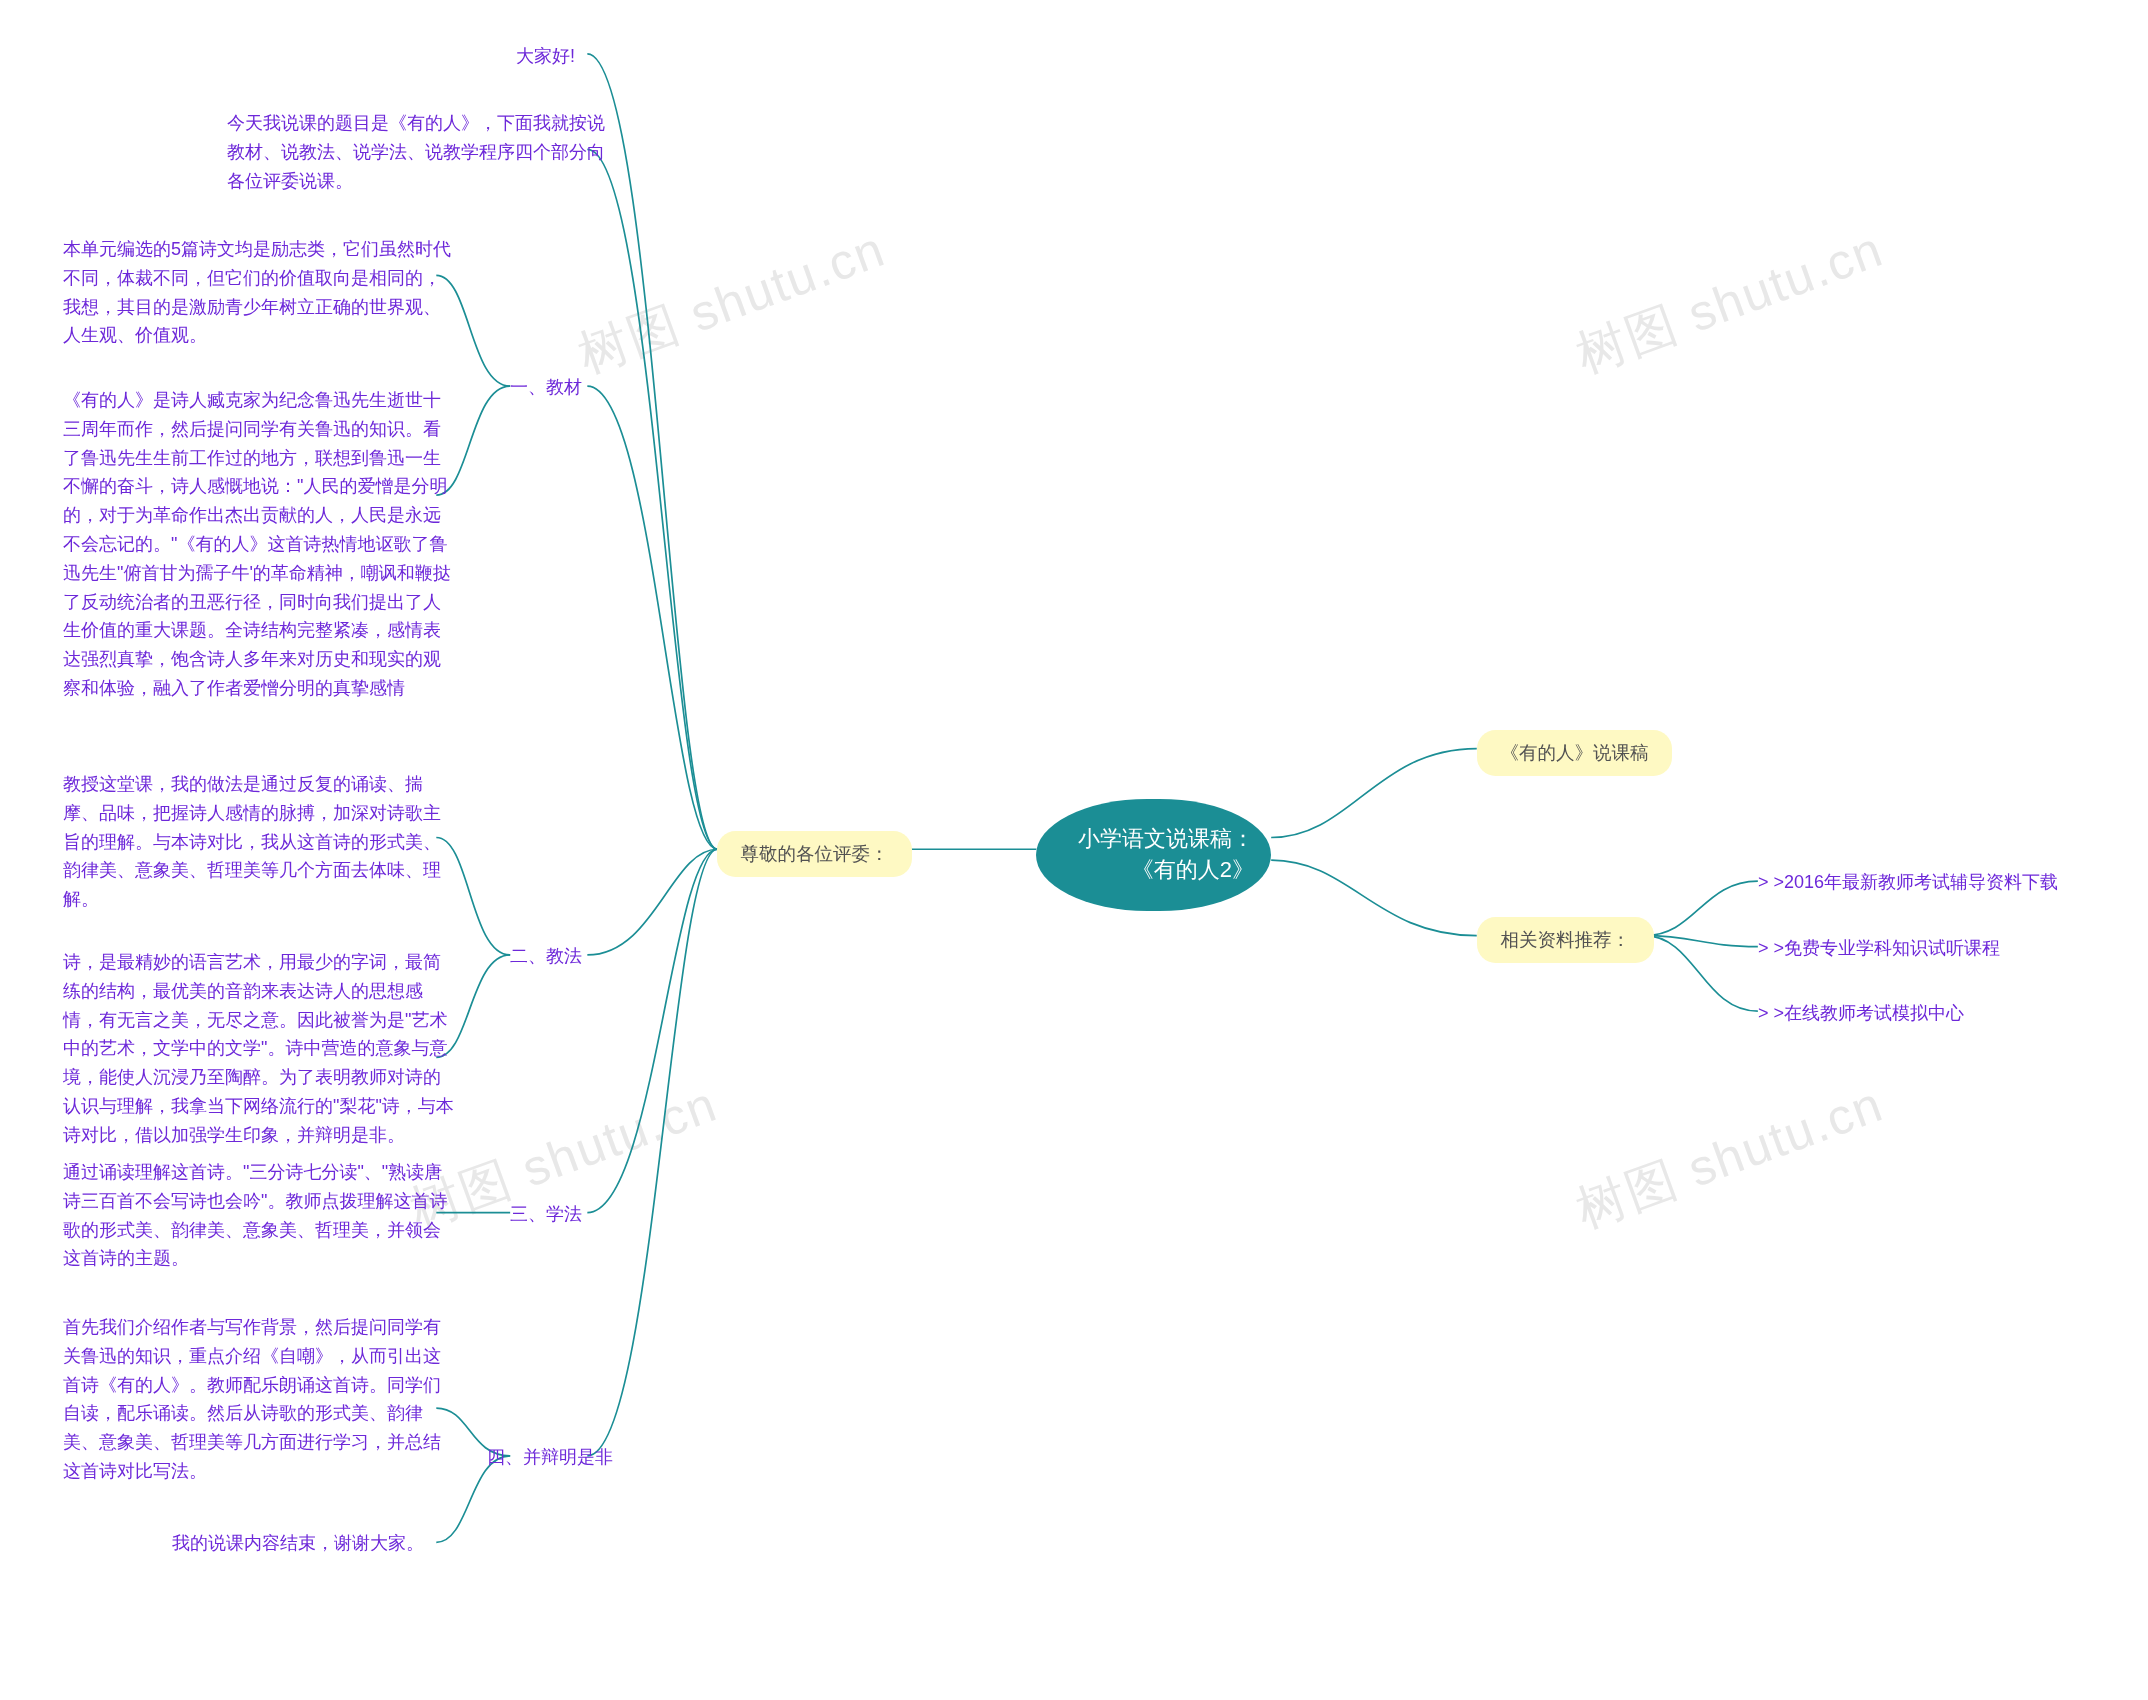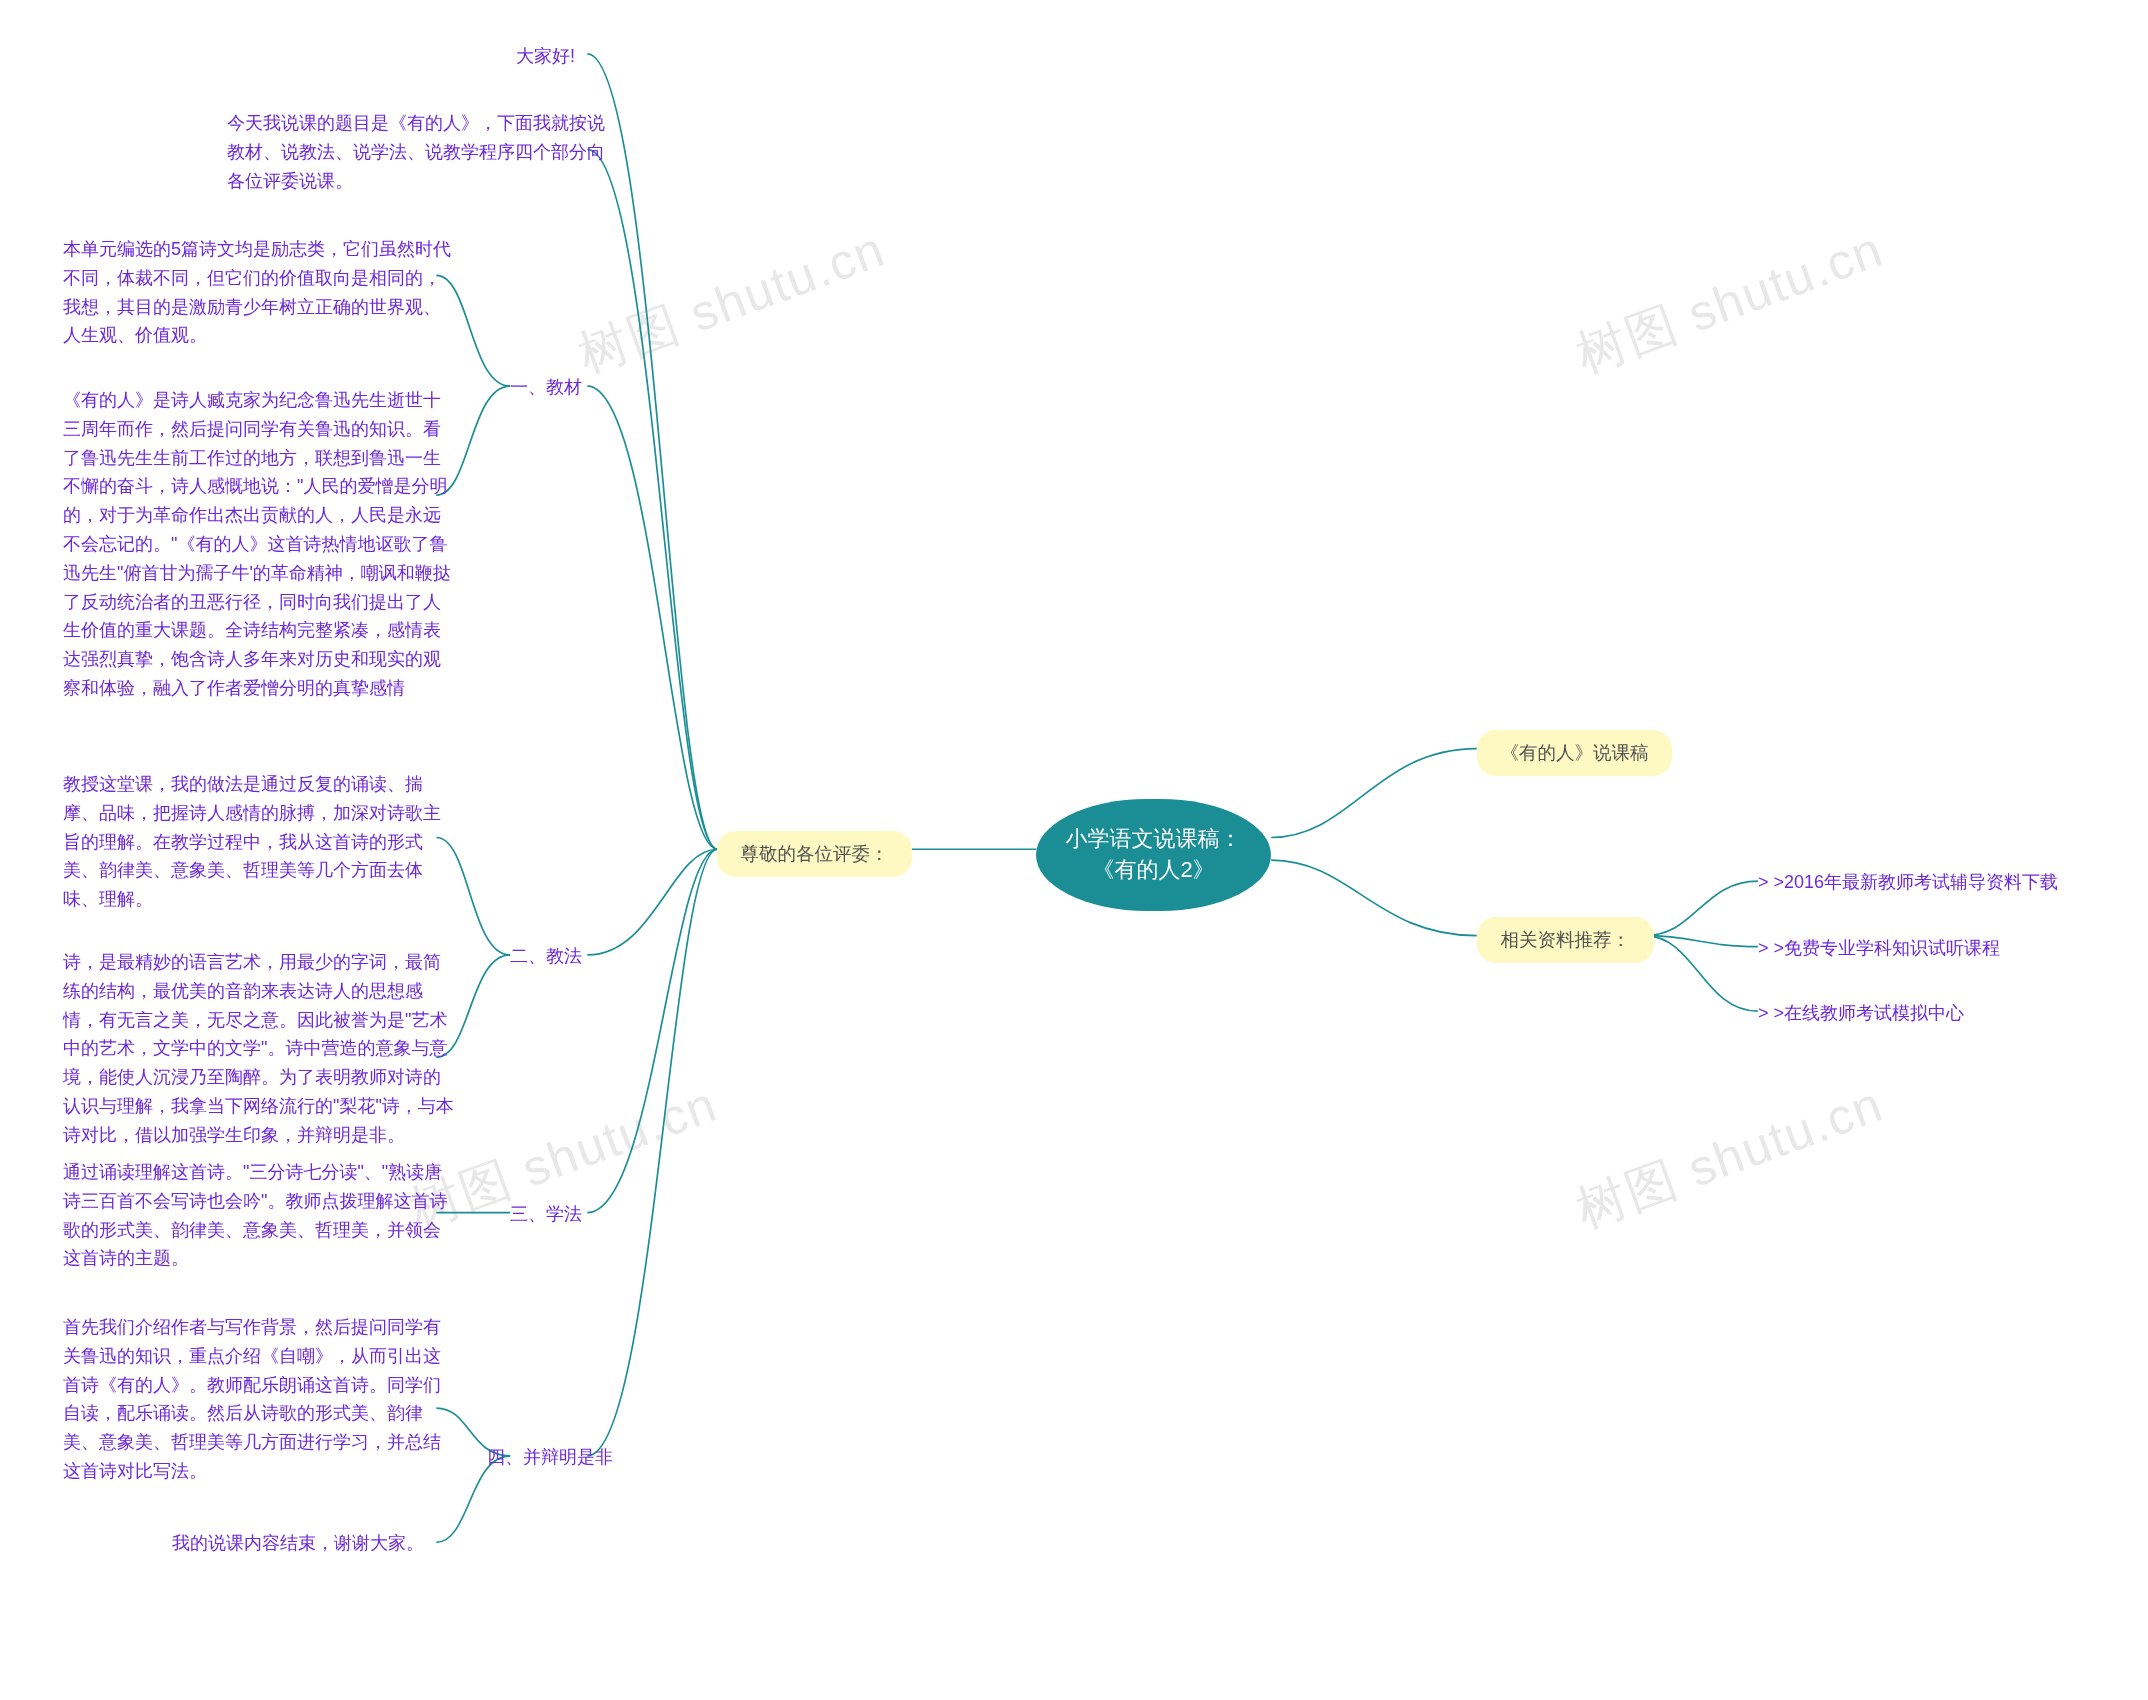--- a/index.html
+++ b/index.html
@@ -25,21 +25,21 @@
     font-size: 18px;
     color: #6d28d9;
     line-height: 1.6;
   }
   .root {
     background: #1b8e95;
     color: #ffffff;
     width: 235px;
     padding: 25px 17px;
     border-radius: 117px / 59px;
-    text-align: center;
+    text-align: right;
     font-size: 22px;
     line-height: 1.4;
   }
   .pill {
     background: #fef9c3;
     color: #525252;
     padding: 8.4px 23.5px;
     border-radius: 18.5px;
     font-size: 18.5px;
     white-space: nowrap;
@@ -118,21 +118,21 @@
 <div class="node pill" style="left:717px; top:831px">尊敬的各位评委：</div>
 
 <div class="node leaf" style="left:516px; top:42px">大家好!</div>
 <div class="node leaf narrow" style="left:227px; top:109px">今天我说课的题目是《有的人》，下面我就按说教材、说教法、说学法、说教学程序四个部分向各位评委说课。</div>
 
 <div class="node leaf" style="left:510px; top:373px">一、教材</div>
 <div class="node leaf narrow" style="left:63px; top:235px">本单元编选的5篇诗文均是励志类，它们虽然时代不同，体裁不同，但它们的价值取向是相同的，我想，其目的是激励青少年树立正确的世界观、人生观、价值观。</div>
 <div class="node leaf narrow" style="left:63px; top:386px">《有的人》是诗人臧克家为纪念鲁迅先生逝世十三周年而作，然后提问同学有关鲁迅的知识。看了鲁迅先生生前工作过的地方，联想到鲁迅一生不懈的奋斗，诗人感慨地说："人民的爱憎是分明的，对于为革命作出杰出贡献的人，人民是永远不会忘记的。"《有的人》这首诗热情地讴歌了鲁迅先生"俯首甘为孺子牛'的革命精神，嘲讽和鞭挞了反动统治者的丑恶行径，同时向我们提出了人生价值的重大课题。全诗结构完整紧凑，感情表达强烈真挚，饱含诗人多年来对历史和现实的观察和体验，融入了作者爱憎分明的真挚感情</div>
 
 <div class="node leaf" style="left:510px; top:942px">二、教法</div>
-<div class="node leaf narrow" style="left:63px; top:770px">教授这堂课，我的做法是通过反复的诵读、揣摩、品味，把握诗人感情的脉搏，加深对诗歌主旨的理解。在教学过程中，我从这首诗的形式美、韵律美、意象美、哲理美等几个方面去体味、理解。</div>
+<div class="node leaf narrow" style="left:63px; top:770px">教授这堂课，我的做法是通过反复的诵读、揣摩、品味，把握诗人感情的脉搏，加深对诗歌主旨的理解。与本诗对比，我从这首诗的形式美、韵律美、意象美、哲理美等几个方面去体味、理解。</div>
 <div class="node leaf narrow" style="left:63px; top:948px">诗，是最精妙的语言艺术，用最少的字词，最简练的结构，最优美的音韵来表达诗人的思想感情，有无言之美，无尽之意。因此被誉为是"艺术中的艺术，文学中的文学"。诗中营造的意象与意境，能使人沉浸乃至陶醉。为了表明教师对诗的认识与理解，我拿当下网络流行的"梨花"诗，与本诗对比，借以加强学生印象，并辩明是非。</div>
 
 <div class="node leaf" style="left:510px; top:1200px">三、学法</div>
 <div class="node leaf narrow" style="left:63px; top:1158px">通过诵读理解这首诗。"三分诗七分读"、"熟读唐诗三百首不会写诗也会吟"。教师点拨理解这首诗歌的形式美、韵律美、意象美、哲理美，并领会这首诗的主题。</div>
 
 <div class="node leaf" style="left:487px; top:1443px">四、并辩明是非</div>
 <div class="node leaf narrow" style="left:63px; top:1313px">首先我们介绍作者与写作背景，然后提问同学有关鲁迅的知识，重点介绍《自嘲》，从而引出这首诗《有的人》。教师配乐朗诵这首诗。同学们自读，配乐诵读。然后从诗歌的形式美、韵律美、意象美、哲理美等几方面进行学习，并总结这首诗对比写法。</div>
 <div class="node leaf narrow" style="left:172px; top:1529px">我的说课内容结束，谢谢大家。</div>
 
 

